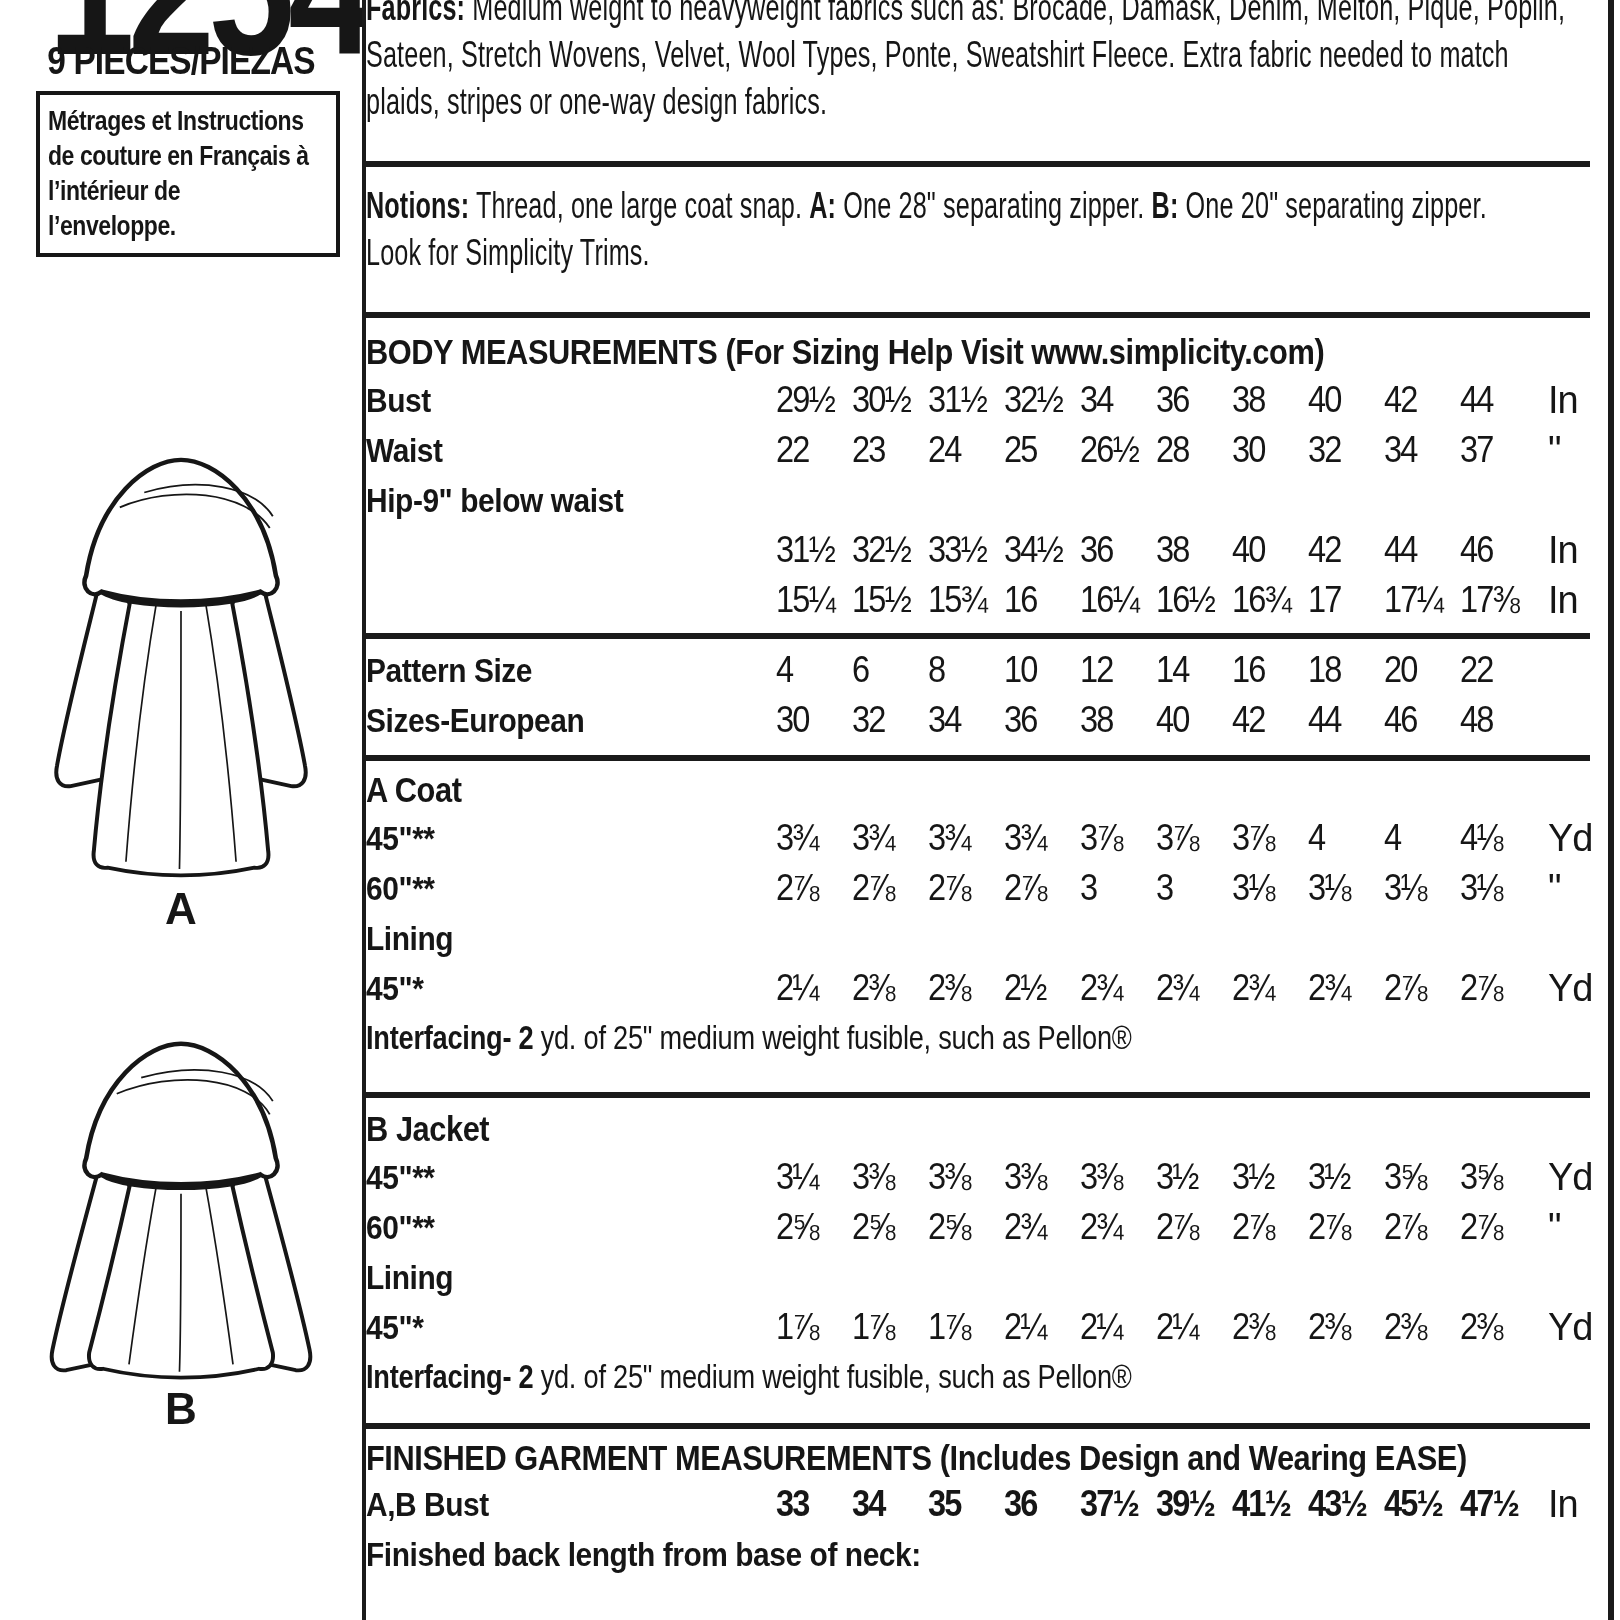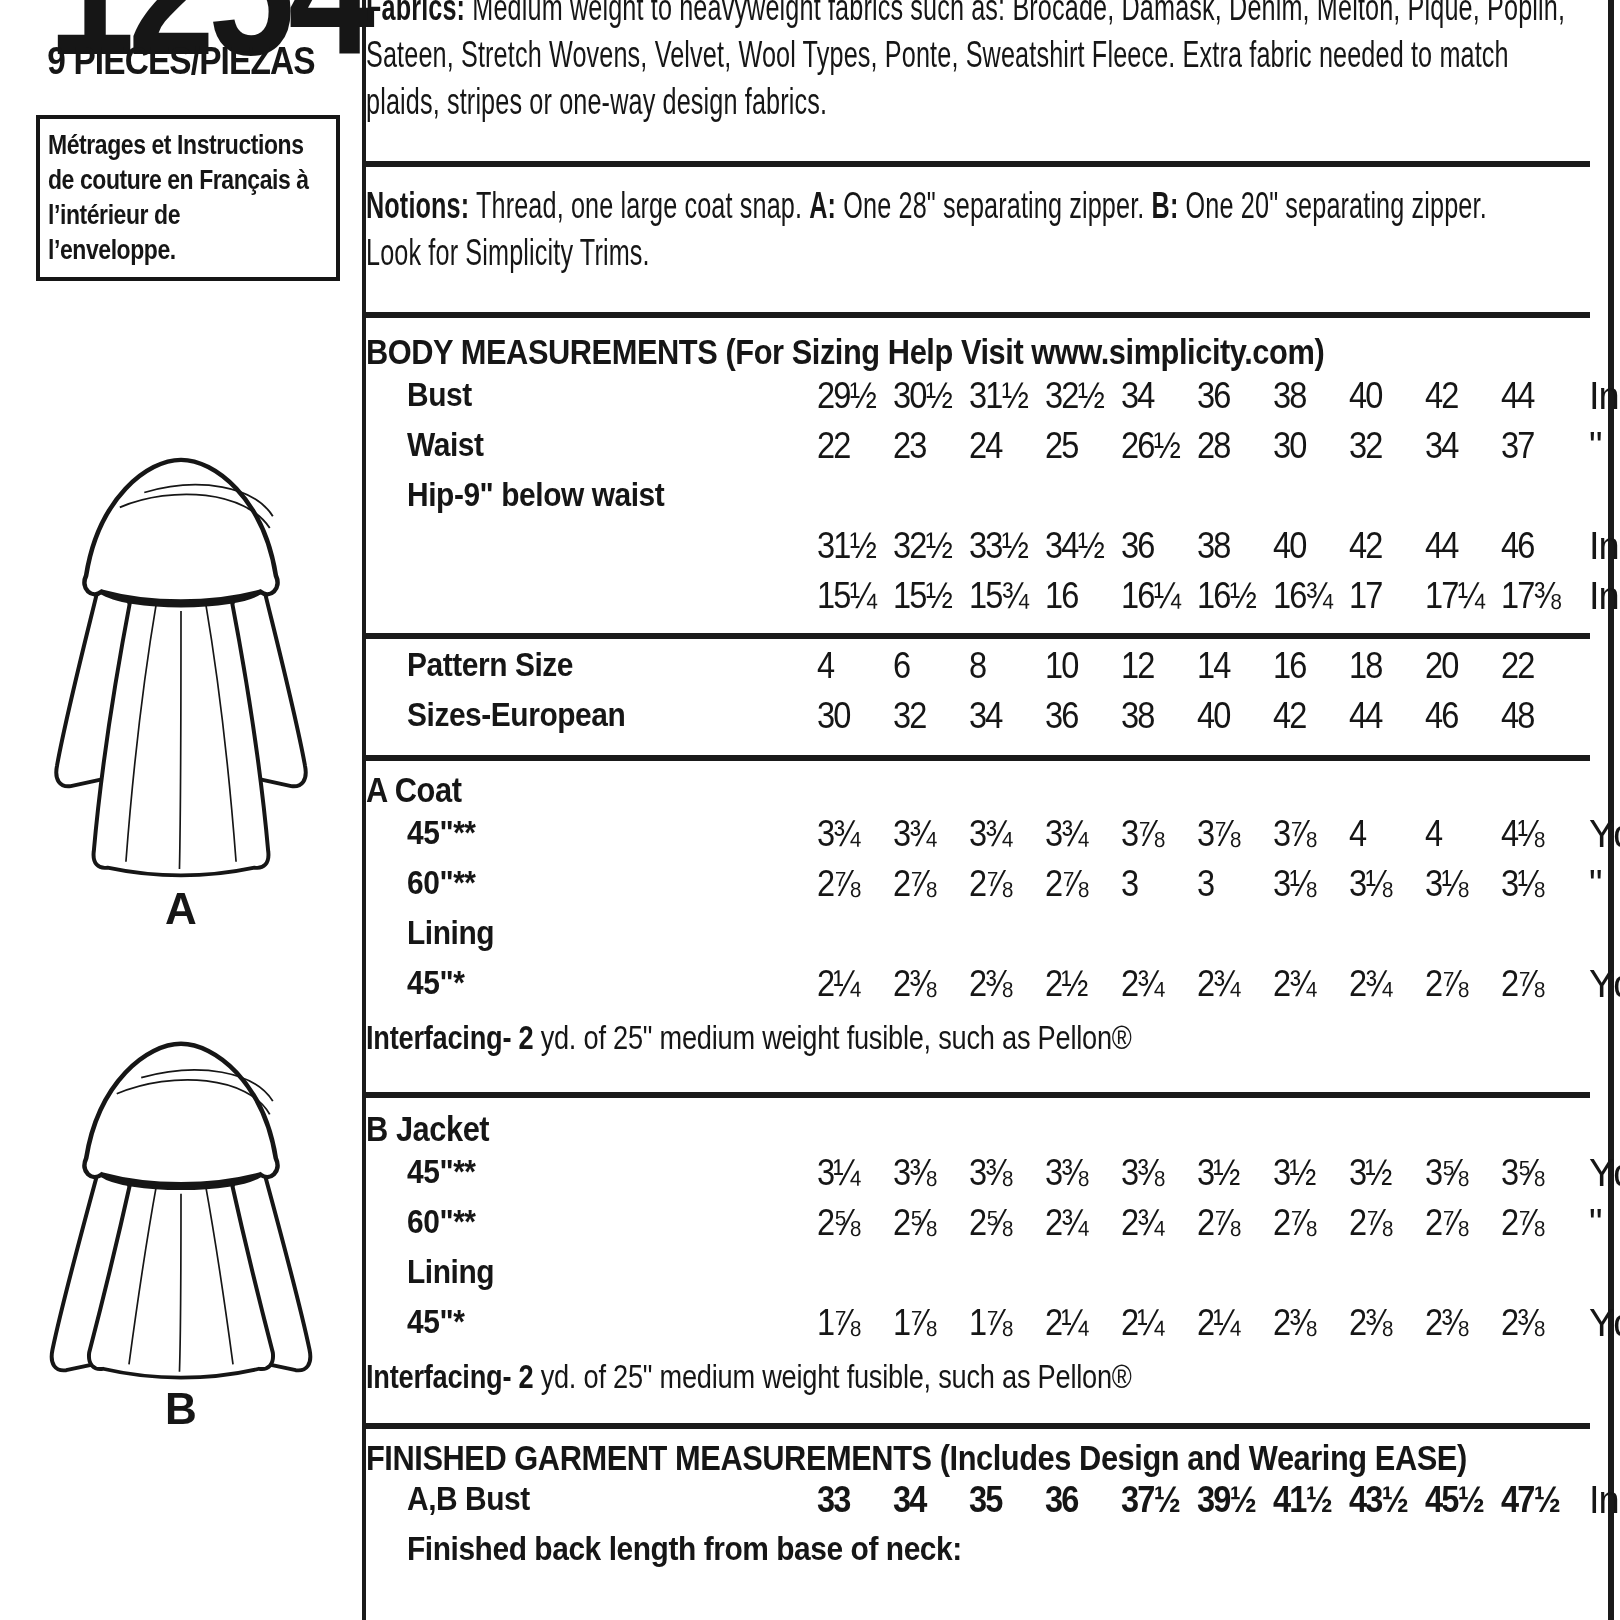--- a/index.html
+++ b/index.html
@@ -6,33 +6,33 @@
   body{
     width:1620px;height:1620px;position:relative;overflow:hidden;
     background:#ffffff;color:#161616;
     font-family:"Liberation Sans","DejaVu Sans",sans-serif;
   }
   .vline{position:absolute;top:0;bottom:0;background:#1a1a1a;}
   .vline.left-div{left:362px;width:4px;}
   .vline.right-edge{left:1608px;width:6px;}
 
   
-  .left-panel{position:absolute;left:0;top:0;width:362px;height:1620px;overflow:hidden;padding-left:16px;}
+  .left-panel{position:absolute;left:0;top:0;width:362px;height:1620px;overflow:hidden;}
   .pattern-number{
     position:absolute;top:-107px;left:48px;
     font-size:190px;line-height:190px;font-weight:bold;letter-spacing:-8px;
     transform:scaleX(0.82);transform-origin:0 0;white-space:nowrap;
   }
   .pieces{
     position:absolute;top:40px;left:0;width:362px;text-align:center;
     font-size:38px;font-weight:bold;letter-spacing:-1px;
     transform:scaleX(0.88);transform-origin:50% 0;white-space:nowrap;
   }
   .french-box{
-    position:absolute;top:115px;left:36px;width:304px;
+    position:absolute;top:91px;left:36px;width:304px;
     border:4px solid #161616;padding:8px 6px 10px 8px;box-sizing:border-box;
     overflow:hidden;
   }
   .french-inner{
     transform:scaleX(0.82);transform-origin:0 0;width:354px;
     font-size:28px;line-height:35px;font-weight:bold;letter-spacing:-0.5px;
   }
   .french-inner div{white-space:nowrap;}
   .view{position:absolute;left:28px;width:306px;text-align:center;}
   .view.a{top:448px;}
@@ -61,21 +61,21 @@
   .sec-header{
     font-weight:bold;height:46px;display:flex;align-items:center;
     font-size:35px;letter-spacing:-0.5px;
     transform:scaleX(0.88);transform-origin:0 50%;white-space:nowrap;
   }
   .sec-header.bm{margin-top:11px;}
   .sec-header.ac{margin-top:6px;}
   .sec-header.bj{margin-top:8px;}
   .sec-header.fin{margin-top:8px;height:42px;}
 
-  .t-row{display:flex;height:50px;margin-left:41px;}
+  .t-row{display:flex;height:50px;align-items:center;}
   .t-label{
     width:410px;flex:none;font-weight:bold;font-size:34px;letter-spacing:-0.5px;
     transform:scaleX(0.88);transform-origin:0 50%;white-space:nowrap;
   }
   .t-row.label-only .t-label{width:auto;}
   .t-val{
     width:76px;flex:none;font-size:37px;letter-spacing:-2px;
     transform:scaleX(0.88);transform-origin:0 50%;white-space:nowrap;
   }
   .t-unit{width:50px;flex:none;font-size:38px;padding-left:12px;box-sizing:border-box;letter-spacing:-1px;}

